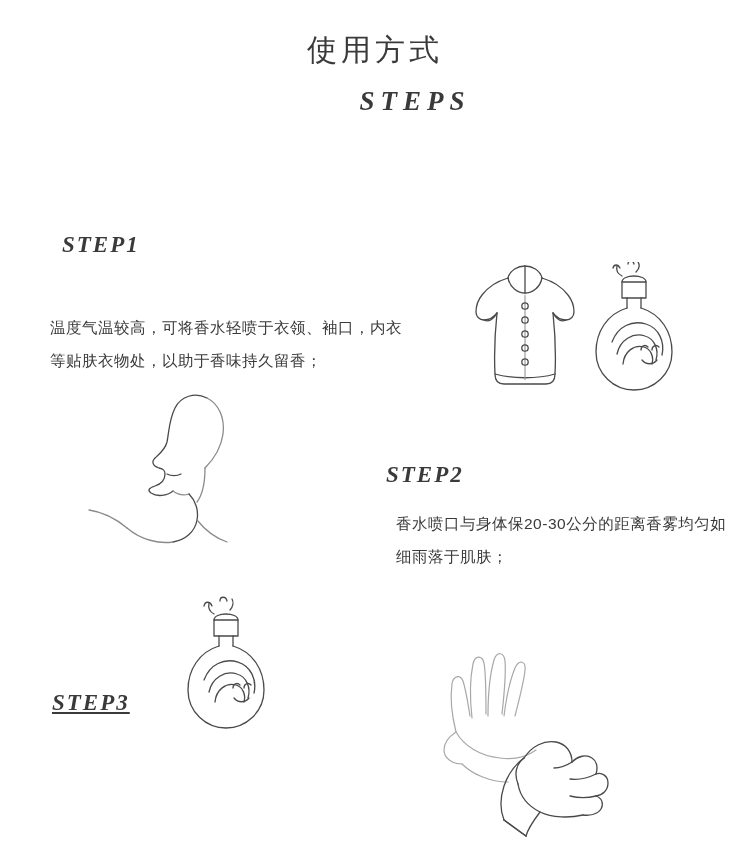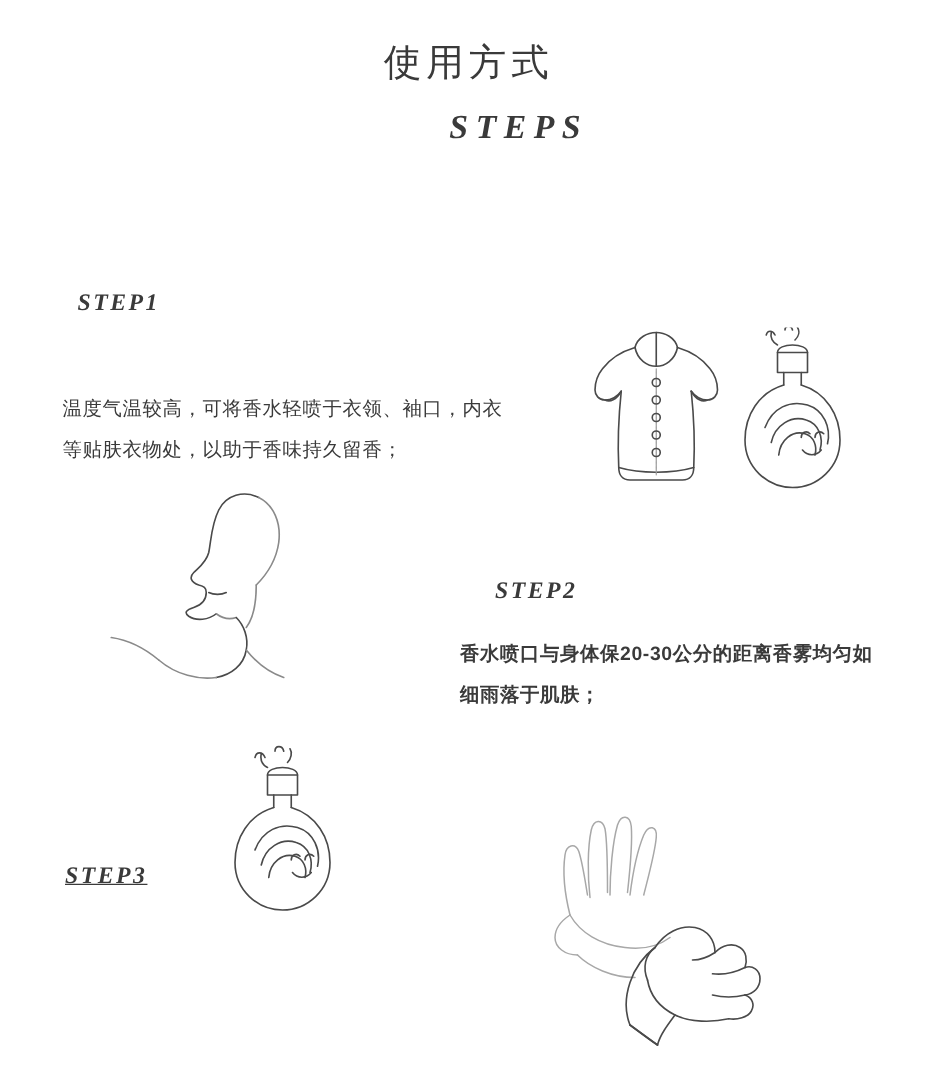--- a/index.html
+++ b/index.html
@@ -44,40 +44,40 @@
     font-style: italic;
     font-weight: bold;
     color: #3a3a3a;
     font-family: "Liberation Serif", serif;
     padding-left: 40px;
   }
 
   
   .step-label {
     position: absolute;
-    font-size: 19px;
+    font-size: 23px;
     font-style: italic;
     font-weight: bold;
     letter-spacing: 2px;
     color: #3a3a3a;
     font-family: "Liberation Serif", serif;
   }
   .step-text {
     position: absolute;
     font-size: 15.5px;
     line-height: 33px;
     color: #3a3a3a;
     letter-spacing: 0.5px;
   }
 
   #step1-label { top: 232px; left: 62px; }
   #step1-text  { top: 278px; left: 50px; width: 360px; margin-top: 33px; }
 
-  #step2-label { top: 462px; left: 396px; }
-  #step2-text  { top: 507px; left: 368px; width: 340px; font-weight: bold; }
+  #step2-label { top: 462px; left: 386px; }
+  #step2-text  { top: 507px; left: 396px; width: 340px; }
 
   #step3-label { top: 690px; left: 52px; text-decoration: underline; }
   #step3-text  { top: 734px; left: 48px; width: 330px; }
 
   
   .illus { position: absolute; }
   #illus-shirt-bottle { top: 262px; left: 470px; }
   #illus-face         { top: 390px; left: 55px; }
   #illus-bottle2      { top: 592px; left: 160px; }
   #illus-hand         { top: 640px; left: 420px; }

